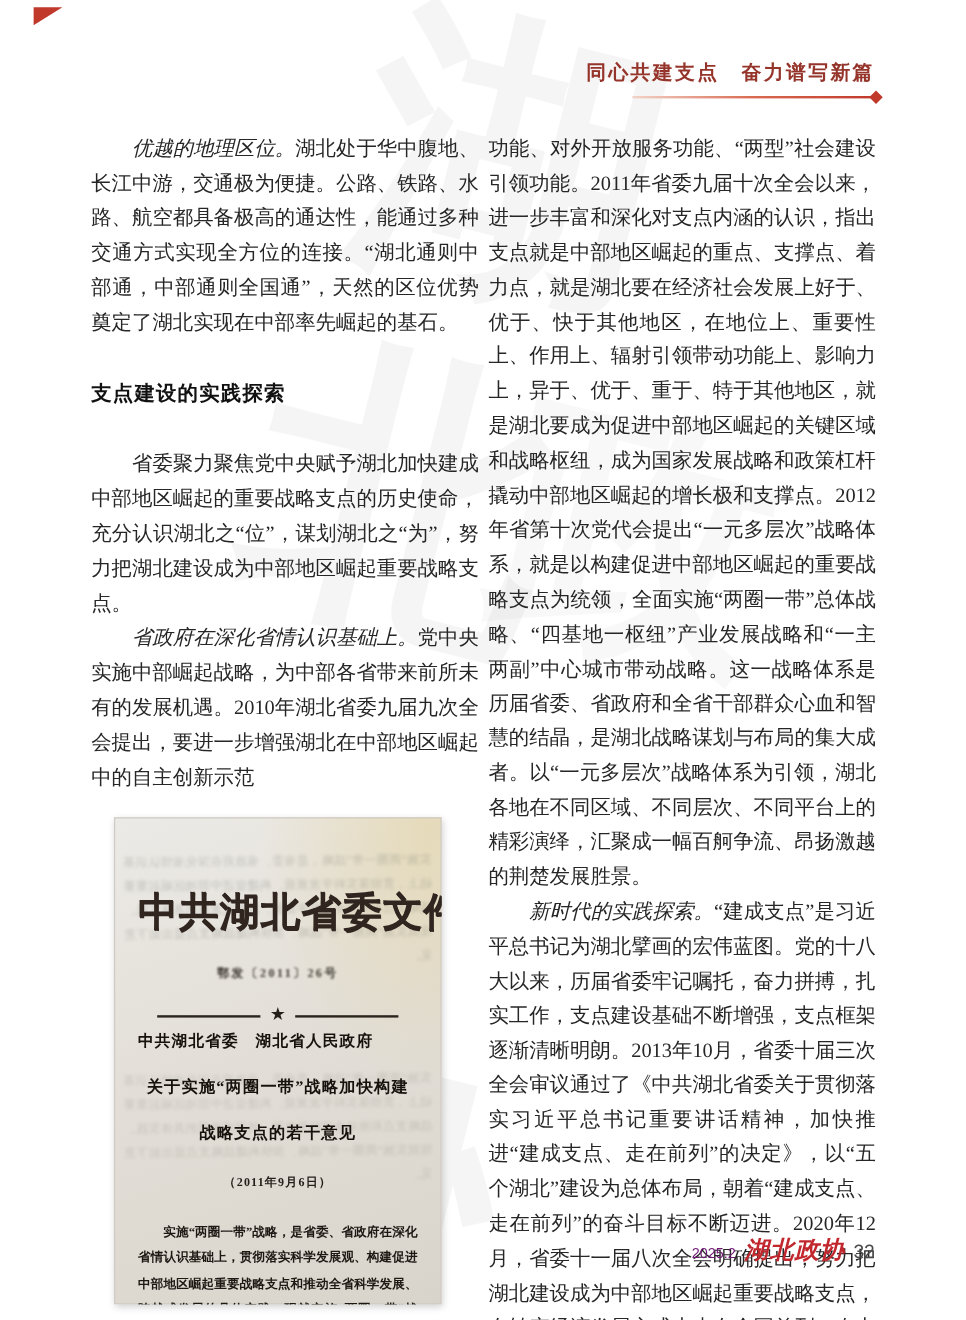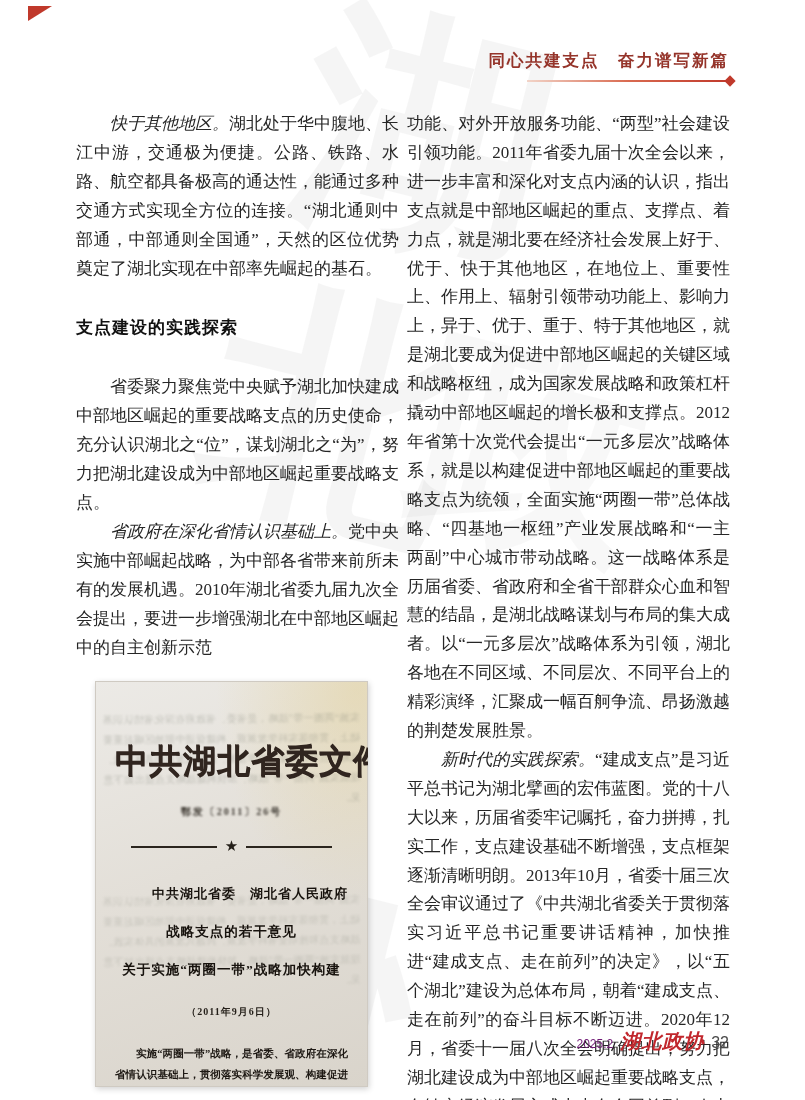--- a/index.html
+++ b/index.html
@@ -78,21 +78,21 @@
     margin-top:22px;text-align:center;font-size:10px;font-weight:bold;
     color:#3f3a33;filter:blur(1.1px);letter-spacing:2px;
   }
   .scan-star-row{
     margin-top:12px;display:flex;align-items:center;justify-content:center;gap:8px;
     color:#241f19;
   }
   .scan-star-row .rule{flex:0 0 86px;height:2px;background:#2b251e;}
   .scan-star-row .star{font-size:15px;line-height:1;}
   .scan-issuer{
-    margin-top:26px;text-align:right;font-weight:bold;font-size:13px;
+    text-align:left;font-weight:bold;font-size:13px;
     color:#17120d;letter-spacing:1px;white-space:nowrap;
   }
   .scan-subject{
     margin-top:9px;text-align:center;font-weight:bold;font-size:13.5px;
     color:#17120d;letter-spacing:1px;white-space:nowrap;
   }
   .scan-date{
     margin-top:13px;text-align:center;font-weight:bold;font-size:10px;color:#241f19;
     letter-spacing:1px;
   }
@@ -125,39 +125,39 @@
 <div class="corner-mark"></div>
 
 <div class="runhead">
   <div class="runhead-title">同心共建支点　奋力谱写新篇</div>
   <div class="runhead-rule">
     <span class="diamond"></span>
   </div>
 </div>
 
 <div class="col col-left">
-  <p class="indent"><span class="lead">快于其他地区。</span><span>湖北处于华中腹地、长江中游，交通极为便捷。公路、铁路、水路、航空都具备极高的通达性，能通过多种交通方式实现全方位的连接。“湖北通则中部通，中部通则全国通”，天然的区位优势奠定了湖北实现在中部率先崛起的基石。</span></p>
+  <p class="indent"><span class="lead">优越的地理区位。</span><span>湖北处于华中腹地、长江中游，交通极为便捷。公路、铁路、水路、航空都具备极高的通达性，能通过多种交通方式实现全方位的连接。“湖北通则中部通，中部通则全国通”，天然的区位优势奠定了湖北实现在中部率先崛起的基石。</span></p>
   <p class="section-heading">支点建设的实践探索</p>
   <p class="indent">省委聚力聚焦党中央赋予湖北加快建成中部地区崛起的重要战略支点的历史使命，充分认识湖北之“位”，谋划湖北之“为”，努力把湖北建设成为中部地区崛起重要战略支点。</p>
   <p class="indent"><span class="lead">省政府在深化省情认识基础上。</span><span>党中央实施中部崛起战略，为中部各省带来前所未有的发展机遇。2010年湖北省委九届九次全会提出，要进一步增强湖北在中部地区崛起中的自主创新示范</span></p>
 
   <div class="scan">
     <div class="bleed b1">实施“两圈一带”战略，是省委、省政府在深化省情认识基础上，贯彻落实科学发展观、构建促进中部地区崛起重要战略支点和推动全省科学发展、跨越式发展的具体实践。现就实施“两圈一带”战略、加快构建战略支点提出如下意见。</div>
     <div class="bleed b2">实施“两圈一带”战略，是省委、省政府在深化省情认识基础上，贯彻落实科学发展观、构建促进中部地区崛起重要战略支点和推动全省科学发展、跨越式发展的具体实践。现就实施“两圈一带”战略、加快构建战略支点提出如下意见。</div>
     <div class="scan-inner">
       <div class="scan-title">中共湖北省委文件</div>
       <div class="scan-docnum">鄂发〔2011〕26号</div>
       <div class="scan-star-row">
         <span class="rule"></span>
         <span class="star">★</span>
         <span class="rule"></span>
       </div>
       <div class="scan-issuer">中共湖北省委　湖北省人民政府</div>
+      <div class="scan-subject">关于实施“两圈一带”战略加快构建</div>
       <div class="scan-subject">战略支点的若干意见</div>
-      <div class="scan-subject">关于实施“两圈一带”战略加快构建</div>
       <div class="scan-date">（2011年9月6日）</div>
       <div class="scan-body">实施“两圈一带”战略，是省委、省政府在深化省情认识基础上，贯彻落实科学发展观、构建促进中部地区崛起重要战略支点和推动全省科学发展、跨越式发展的具体实践。现就实施“两圈一带”战略、加快构建战略支点提出如下意见。</div>
 
     </div>
   </div>
 </div>
 
 <div class="col col-right">
   <p>功能、对外开放服务功能、“两型”社会建设引领功能。2011年省委九届十次全会以来，进一步丰富和深化对支点内涵的认识，指出支点就是中部地区崛起的重点、支撑点、着力点，就是湖北要在经济社会发展上好于、优于、快于其他地区，在地位上、重要性上、作用上、辐射引领带动功能上、影响力上，异于、优于、重于、特于其他地区，就是湖北要成为促进中部地区崛起的关键区域和战略枢纽，成为国家发展战略和政策杠杆撬动中部地区崛起的增长极和支撑点。2012年省第十次党代会提出“一元多层次”战略体系，就是以构建促进中部地区崛起的重要战略支点为统领，全面实施“两圈一带”总体战略、“四基地一枢纽”产业发展战略和“一主两副”中心城市带动战略。这一战略体系是历届省委、省政府和全省干部群众心血和智慧的结晶，是湖北战略谋划与布局的集大成者。以“一元多层次”战略体系为引领，湖北各地在不同区域、不同层次、不同平台上的精彩演绎，汇聚成一幅百舸争流、昂扬激越的荆楚发展胜景。</p>
   <p class="indent"><span class="lead">新时代的实践探索。</span><span>“建成支点”是习近平总书记为湖北擘画的宏伟蓝图。党的十八大以来，历届省委牢记嘱托，奋力拼搏，扎实工作，支点建设基础不断增强，支点框架逐渐清晰明朗。2013年10月，省委十届三次全会审议通过了《中共湖北省委关于贯彻落实习近平总书记重要讲话精神，加快推进“建成支点、走在前列”的决定》，以“五个湖北”建设为总体布局，朝着“建成支点、走在前列”的奋斗目标不断迈进。2020年12月，省委十一届八次全会明确提出，努力把湖北建设成为中部地区崛起重要战略支点，在转变经济发展方式上走在全国前列，奋力谱写新时代湖北高质量发展新篇章，为全面建设社会主义现代化开好局、起好步。概括起来，“十四五”时期湖北经济社会发展的目标定位就是十二个字：建成支点、走在前列、谱写新篇。2024年4月，省委召开十二届六次全会，深入学习贯彻习近平总书记3月20日在湖</span></p>

